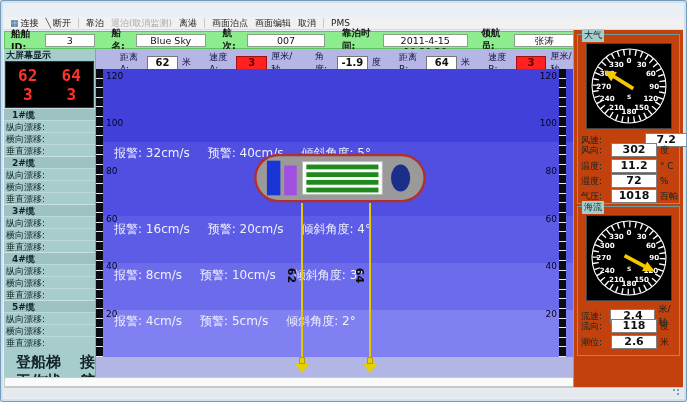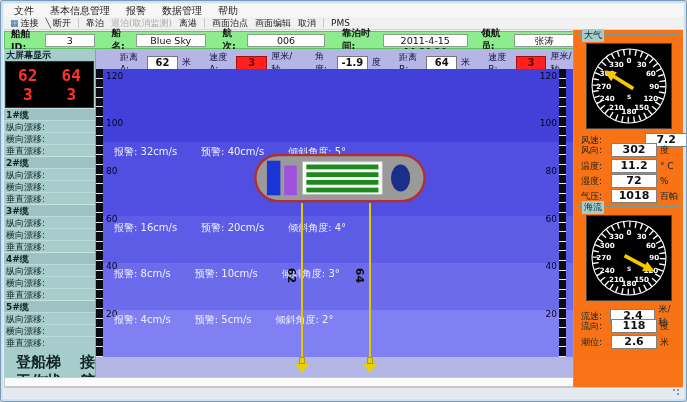--- a/index.html
+++ b/index.html
@@ -20,21 +20,21 @@
 
   
   .infobar { position:absolute; left:3px; top:30px; width:572px; height:18px; background:#8dec8d; border:1px solid #5cc45c; display:flex; align-items:center; font-size:9.5px; font-weight:bold; color:#111; padding-left:6px; gap:5px; }
   .ifield { background:#fff; border:1px solid #8aa08a; height:13px; font-size:9.5px; font-weight:normal; text-align:center; line-height:11px; color:#111; }
 
   
   .sidebar { position:absolute; left:3px; top:48px; width:92px; bottom:24px; background:#a6cccb; border-right:1px solid #7fa8a7; font-size:9px; color:#102525; overflow:hidden; }
   .sb-title { height:12px; line-height:12px; font-weight:bold; padding-left:2px; }
   .sb-display { height:47px; margin:0 1px; background:#000; border:1px solid #333; display:flex; flex-direction:column; justify-content:center; }
   .sb-display .drow { display:flex; justify-content:space-around; color:#ff3226; font-weight:bold; font-family:"DejaVu Sans Mono","Liberation Mono",monospace; font-size:16px; line-height:19px; }
-  .sb-group-header { height:12px; line-height:12px; font-weight:bold; padding-left:2px; background:#9cc3c2; border-top:1px solid #c9e2e1; }
+  .sb-group-header { height:12px; line-height:12px; font-weight:bold; padding-left:8px; background:#9cc3c2; border-top:1px solid #c9e2e1; }
   .sb-item { height:12px; line-height:12px; padding-left:2px; border-top:1px solid #bcdad9; }
   .sb-status { margin-top:5px; padding-left:12px; font-weight:bold; font-size:15px; display:flex; gap:8px; }
 
   
   .main { position:absolute; left:95px; top:48px; width:480px; bottom:24px; }
   .measurebar { position:absolute; left:0; top:0; right:0; height:28px; background:#b6b6e6; border-bottom:1px solid #8f8fc5; display:flex; align-items:center; gap:4px; font-size:9px; color:#101040; padding-left:24px; }
   .mgap { width:12px; }
   .mfield { width:36px; height:14px; background:#fff; border:1px solid #777; text-align:center; font-size:10px; font-weight:bold; line-height:12px; color:#111; }
   .mfield.alarm { background:#ff2020; color:#5e0000; border-color:#a01010; }
 
@@ -45,35 +45,35 @@
   .b3 { top:147px; height:47px; background:#5d5ce7; }
   .b4 { top:194px; height:47px; background:#6c6bec; }
   .b5 { top:241px; height:47px; background:#8180f2; }
   .b6 { top:288px; height:22px; background:#b2b6e4; }
   .ruler { position:absolute; top:0; height:288px; width:7px; background:#0b0b14 repeating-linear-gradient(to bottom, transparent 0 8.5px, #e8e8ef 8.5px 9.6px); }
   .ruler.left { left:0; }
   .ruler.right { right:10px; }
   .scale-num { position:absolute; font-size:9px; color:#04041e; line-height:10px; }
   .scale-num.l { left:10px; }
   .scale-num.r { right:19px; text-align:right; }
-  .alarm-row { position:absolute; left:18px; display:flex; gap:24px; font-size:10px; color:#eef0ff; white-space:nowrap; }
+  .alarm-row { position:absolute; left:18px; display:flex; gap:18px; font-size:12px; color:#eef0ff; white-space:nowrap; }
 
   .ship { position:absolute; left:155px; top:84px; width:178px; height:50px; }
   .cable { position:absolute; width:2px; background:#e3c900; top:134px; }
   .cable.a { left:205px; }
   .cable.b { left:273px; }
   .anchor { position:absolute; width:14px; }
   .anchor .stem { width:6px; height:7px; background:#e8cf00; border:1px solid #b59a00; margin:0 auto; }
   .anchor .tip { width:0; height:0; border-left:7px solid transparent; border-right:7px solid transparent; border-top:9px solid #e8cf00; }
   .cable-label { position:absolute; font-size:11px; font-weight:bold; color:#0a0a0a; transform:rotate(90deg); }
 
   .hscroll { position:absolute; left:3px; bottom:14px; width:572px; height:10px; background:#fafafa; border:1px solid #c8c8c8; }
 
   
-  .rightpanel { position:absolute; right:3px; top:29px; width:110px; bottom:8px; background:#f97316; border-left:1px solid #7fa8a7; font-size:9px; color:#102525; }
+  .rightpanel { position:absolute; right:3px; top:29px; width:110px; bottom:8px; background:#c2410c; border-left:1px solid #7fa8a7; font-size:9px; color:#102525; }
   .groupbox { position:absolute; left:3px; right:3px; border:1px solid #6f9b9a; }
   .gb-air { top:4px; height:170px; }
   .gb-sea { top:176px; height:150px; }
   .gb-title { position:absolute; top:-6px; left:4px; background:#a6cccb; padding:0 2px; font-size:9px; }
   .gauge { position:absolute; left:8px; top:8px; width:86px; height:86px; background:#000; border:1px solid #444; }
   .grow { position:absolute; left:3px; display:flex; align-items:center; gap:3px; }
   .grow .glabel { width:27px; font-size:9px; }
   .gbox { width:46px; height:14px; background:#fff; border:1px solid #808080; text-align:center; font-size:11px; font-weight:bold; line-height:12px; color:#111; }
   .gunit { font-size:9px; }
   .air-r0{top:92px;gap:40px;} .air-r1{top:108px;} .air-r2{top:124px;} .air-r3{top:139px;} .air-r4{top:154px;}
@@ -82,27 +82,20 @@
   
   .statusbar { position:absolute; left:3px; right:3px; bottom:3px; height:11px; background:#e5eaf0; border-top:1px solid #bfc9d4; }
   .grip { position:absolute; right:2px; bottom:2px; width:9px; height:8px;
           background-image:radial-gradient(circle at 2px 2px,#8899aa 1px,transparent 1.2px),radial-gradient(circle at 6px 2px,#8899aa 1px,transparent 1.2px),radial-gradient(circle at 6px 6px,#8899aa 1px,transparent 1.2px); }
 </style>
 </head>
 <body>
 
 <div class="window">
 
-  <div class="menubar">
-    <span class="mi">文件</span>
-    <span class="mi">基本信息管理</span>
-    <span class="mi">报警</span>
-    <span class="mi">数据管理</span>
-    <span class="mi">帮助</span>
-  </div>
 
   <div class="toolbar">
     <span class="tbtn">
       <span class="ticon">▦</span>
       <span>连接</span>
     </span>
     <span class="tbtn">
       <span class="ticon pen">╲</span>
       <span>断开</span>
     </span>
@@ -119,21 +112,21 @@
   </div>
 
   <div class="infobar">
     <span>船舶ID:</span>
     <span class="ifield" style="width:58px">3</span>
     <span style="width:8px"></span>
     <span>船名:</span>
     <span class="ifield" style="width:82px">Blue Sky</span>
     <span style="width:8px"></span>
     <span>航次:</span>
-    <span class="ifield" style="width:92px">006</span>
+    <span class="ifield" style="width:92px">007</span>
     <span style="width:8px"></span>
     <span>靠泊时间:</span>
     <span class="ifield" style="width:100px">2011-4-15 10:30:36</span>
     <span style="width:4px"></span>
     <span>领航员:</span>
     <span class="ifield" style="width:72px">张涛</span>
   </div>
 
   <div class="sidebar">
     <div class="sb-title">大屏幕显示</div>

